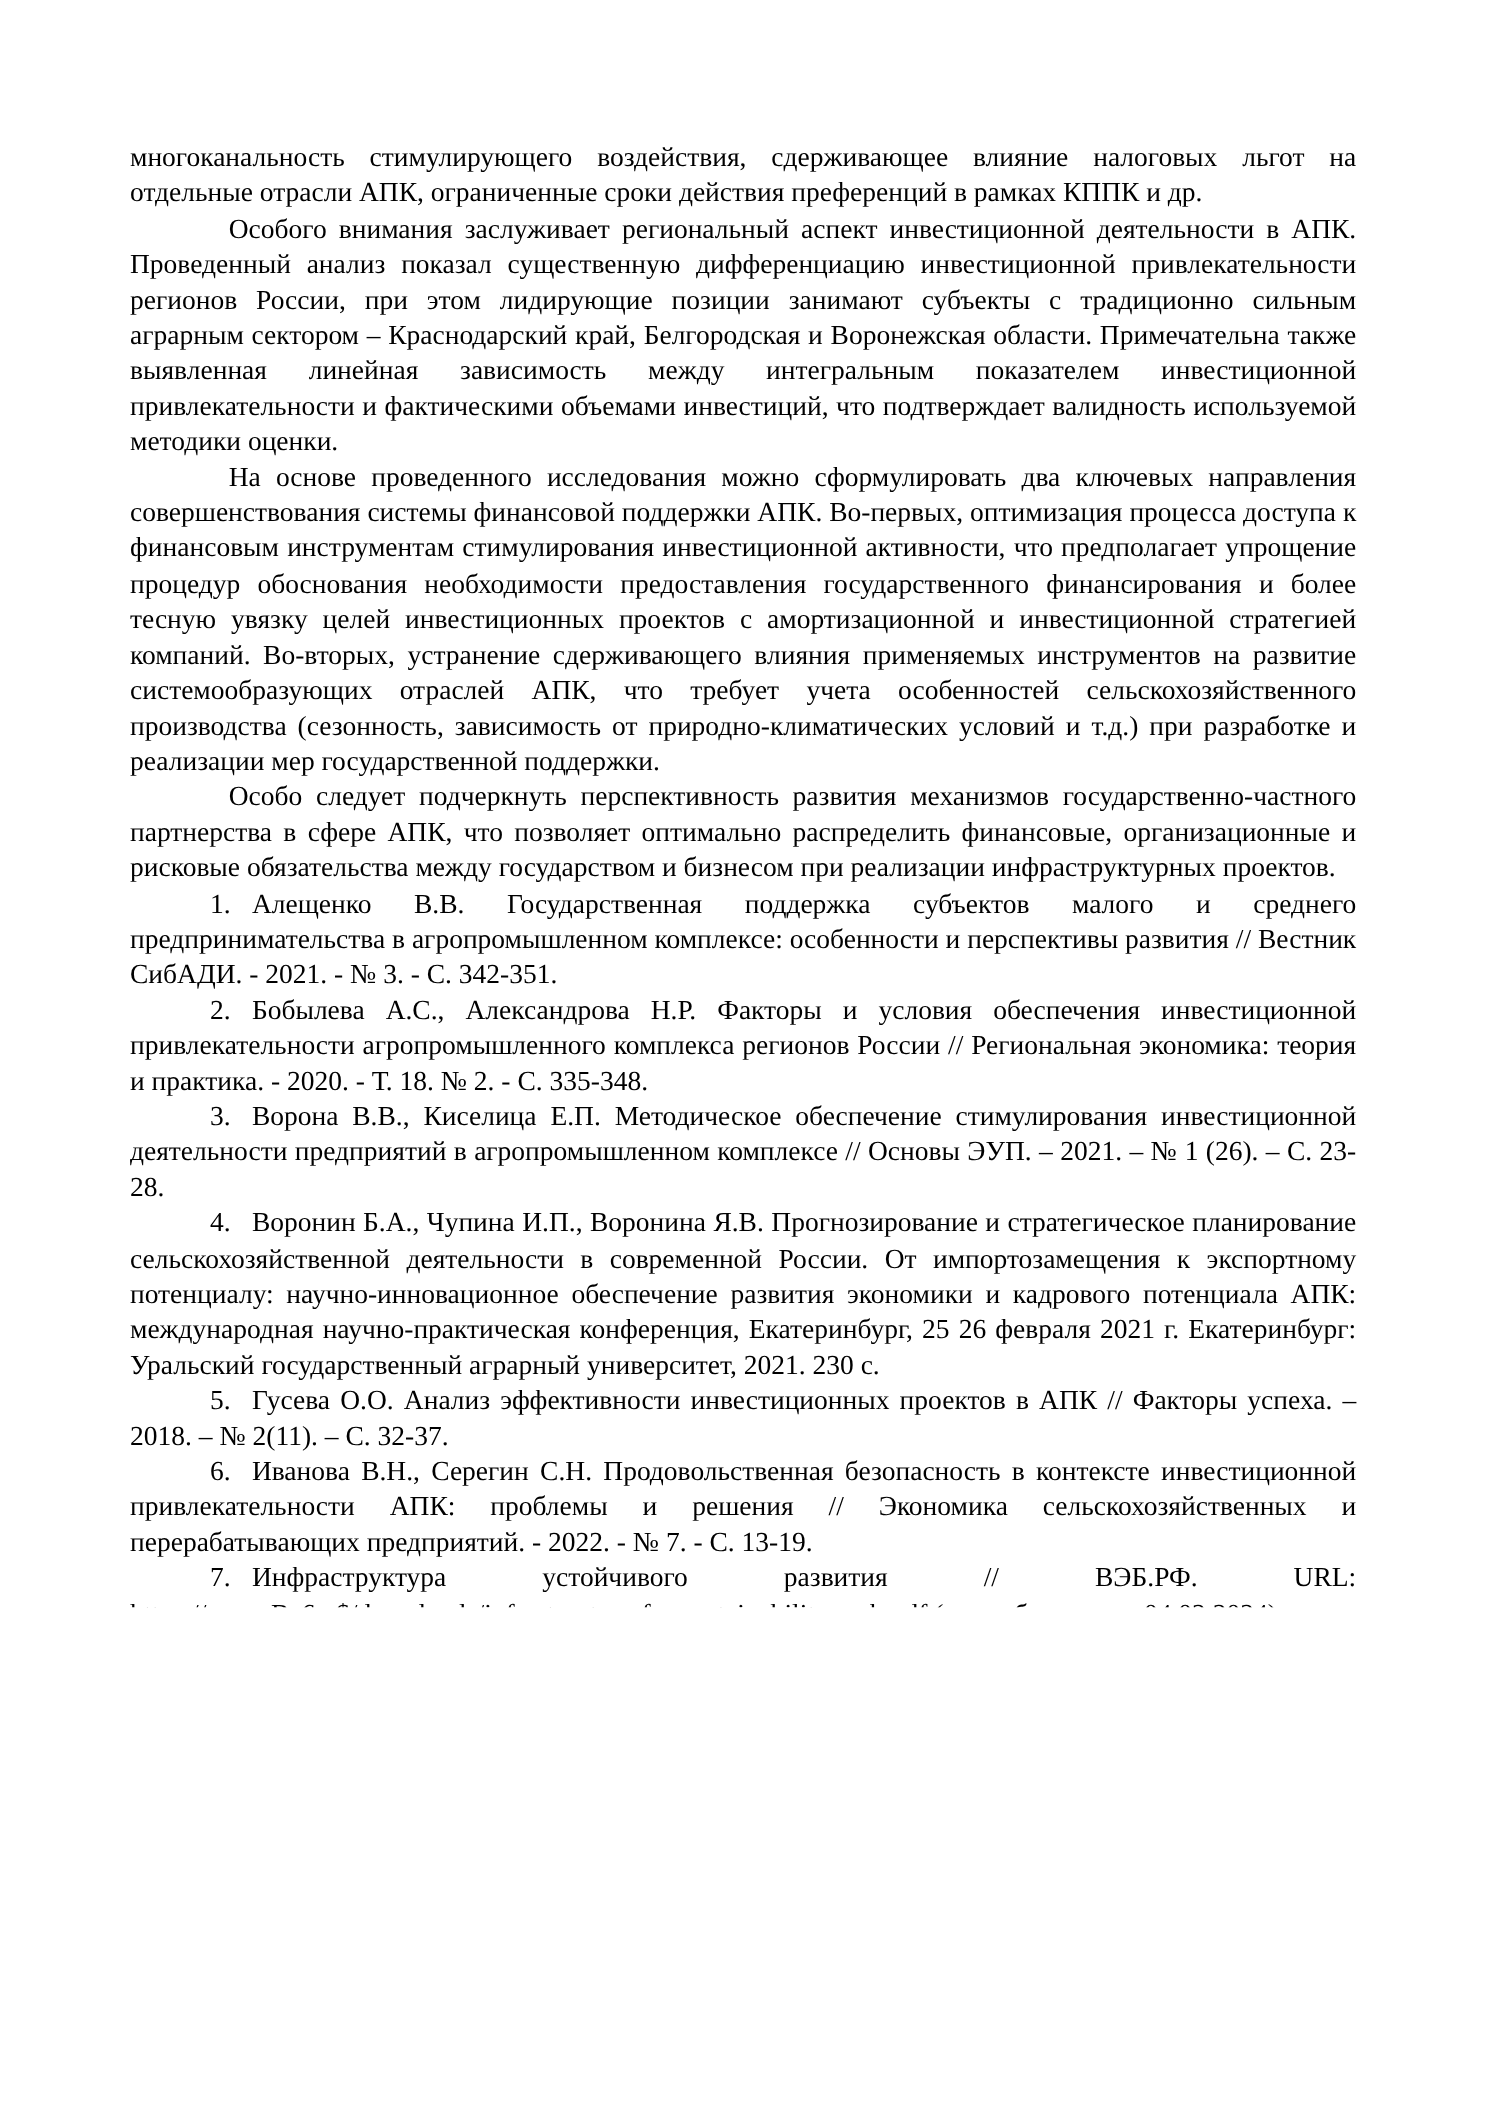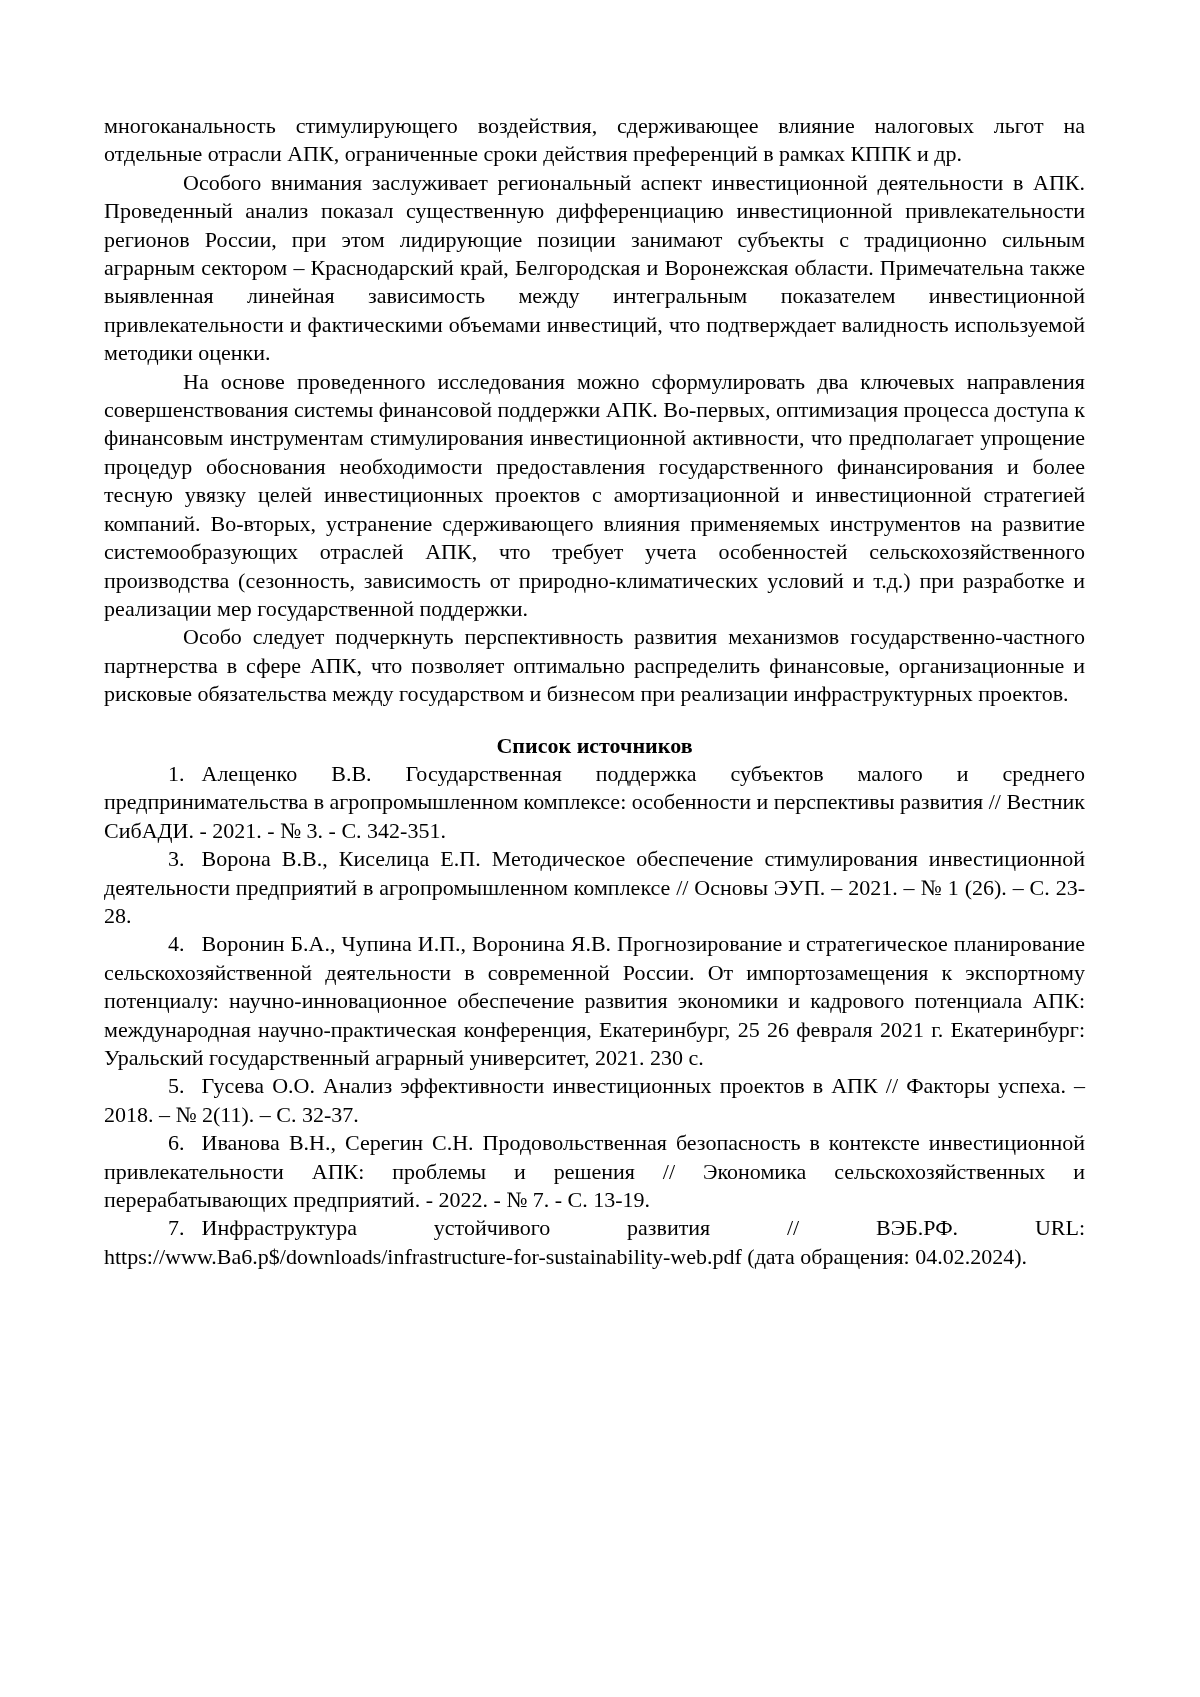--- a/index.html
+++ b/index.html
@@ -68,24 +68,24 @@
   <div class="content">
 
     <p class="para-continuation">многоканальность стимулирующего воздействия, сдерживающее влияние налоговых льгот на отдельные отрасли АПК, ограниченные сроки действия преференций в рамках КППК и др.</p>
 
     <p class="para">Особого внимания заслуживает региональный аспект инвестиционной деятельности в АПК. Проведенный анализ показал существенную дифференциацию инвестиционной привлекательности регионов России, при этом лидирующие позиции занимают субъекты с традиционно сильным аграрным сектором – Краснодарский край, Белгородская и Воронежская области. Примечательна также выявленная линейная зависимость между интегральным показателем инвестиционной привлекательности и фактическими объемами инвестиций, что подтверждает валидность используемой методики оценки.</p>
 
     <p class="para">На основе проведенного исследования можно сформулировать два ключевых направления совершенствования системы финансовой поддержки АПК. Во-первых, оптимизация процесса доступа к финансовым инструментам стимулирования инвестиционной активности, что предполагает упрощение процедур обоснования необходимости предоставления государственного финансирования и более тесную увязку целей инвестиционных проектов с амортизационной и инвестиционной стратегией компаний. Во-вторых, устранение сдерживающего влияния применяемых инструментов на развитие системообразующих отраслей АПК, что требует учета особенностей сельскохозяйственного производства (сезонность, зависимость от природно-климатических условий и т.д.) при разработке и реализации мер государственной поддержки.</p>
 
     <p class="para">Особо следует подчеркнуть перспективность развития механизмов государственно-частного партнерства в сфере АПК, что позволяет оптимально распределить финансовые, организационные и рисковые обязательства между государством и бизнесом при реализации инфраструктурных проектов.</p>
 
-    <h2 class="sources-heading">Список источников</h2>
 
     <p class="ref"><span class="ref-num">1.</span><span class="ref-text">Алещенко В.В. Государственная поддержка субъектов малого и среднего предпринимательства в агропромышленном комплексе: особенности и перспективы развития // Вестник СибАДИ. - 2021. - № 3. - С. 342-351.</span></p>
 
+    <p class="ref"><span class="ref-num">2.</span><span class="ref-text">Бобылева А.С., Александрова Н.Р. Факторы и условия обеспечения инвестиционной привлекательности агропромышленного комплекса регионов России // Региональная экономика: теория и практика. - 2020. - Т. 18. № 2. - С. 335-348.</span></p>
 
     <p class="ref"><span class="ref-num">3.</span><span class="ref-text">Ворона В.В., Киселица Е.П. Методическое обеспечение стимулирования инвестиционной деятельности предприятий в агропромышленном комплексе // Основы ЭУП. – 2021. – № 1 (26). – С. 23-28.</span></p>
 
     <p class="ref"><span class="ref-num">4.</span><span class="ref-text">Воронин Б.А., Чупина И.П., Воронина Я.В. Прогнозирование и стратегическое планирование сельскохозяйственной деятельности в современной России. От импортозамещения к экспортному потенциалу: научно-инновационное обеспечение развития экономики и кадрового потенциала АПК: международная научно-практическая конференция, Екатеринбург, 25 26 февраля 2021 г. Екатеринбург: Уральский государственный аграрный университет, 2021. 230 с.</span></p>
 
     <p class="ref"><span class="ref-num">5.</span><span class="ref-text">Гусева О.О. Анализ эффективности инвестиционных проектов в АПК // Факторы успеха. – 2018. – № 2(11). – С. 32-37.</span></p>
 
     <p class="ref"><span class="ref-num">6.</span><span class="ref-text">Иванова В.Н., Серегин С.Н. Продовольственная безопасность в контексте инвестиционной привлекательности АПК: проблемы и решения // Экономика сельскохозяйственных и перерабатывающих предприятий. - 2022. - № 7. - С. 13-19.</span></p>
 
     <p class="ref"><span class="ref-num">7.</span><span class="ref-text">Инфраструктура устойчивого развития // ВЭБ.РФ. URL: https://www.Ba6.p$/downloads/infrastructure-for-sustainability-web.pdf (дата обращения: 04.02.2024).</span></p>

